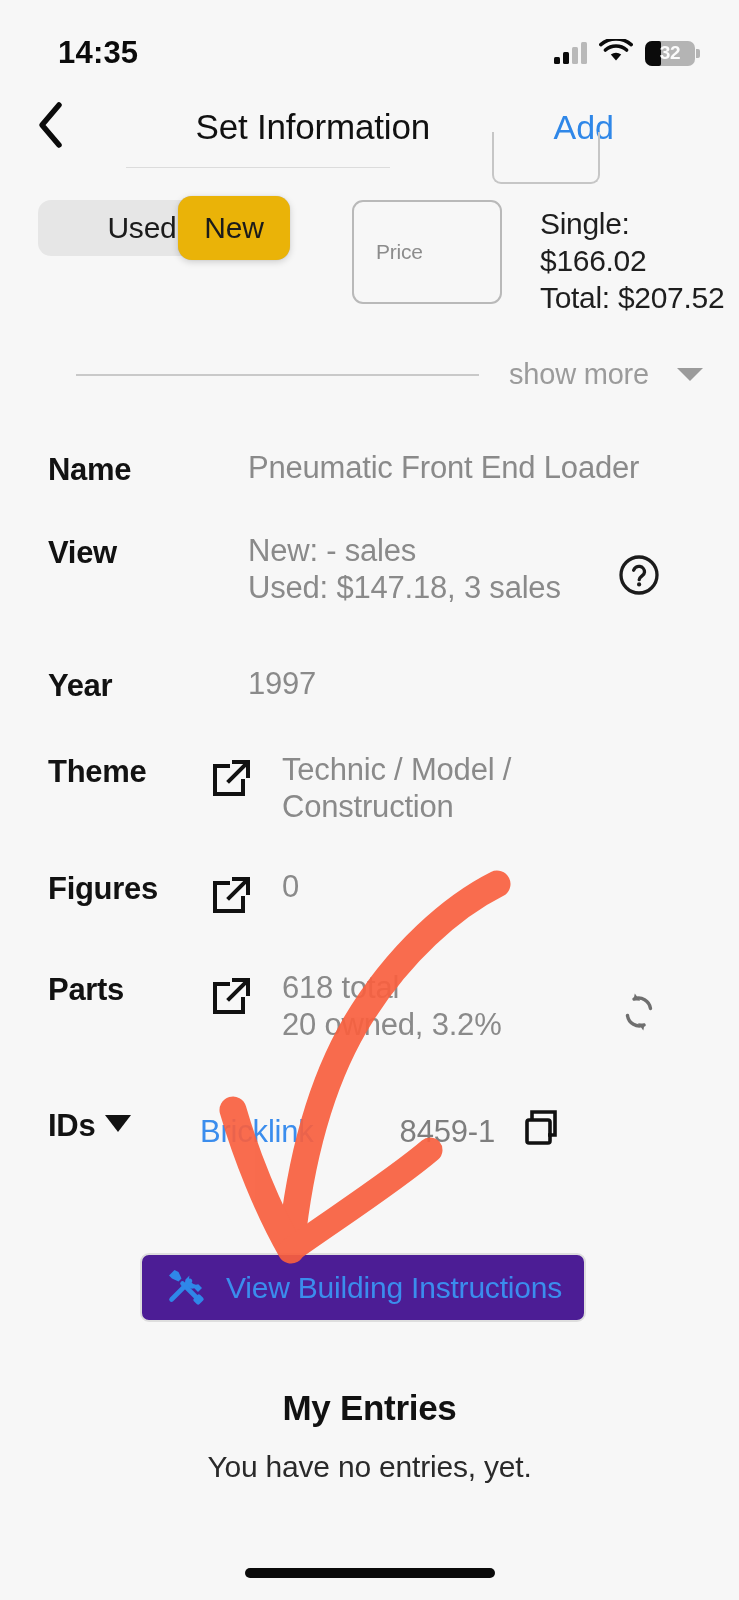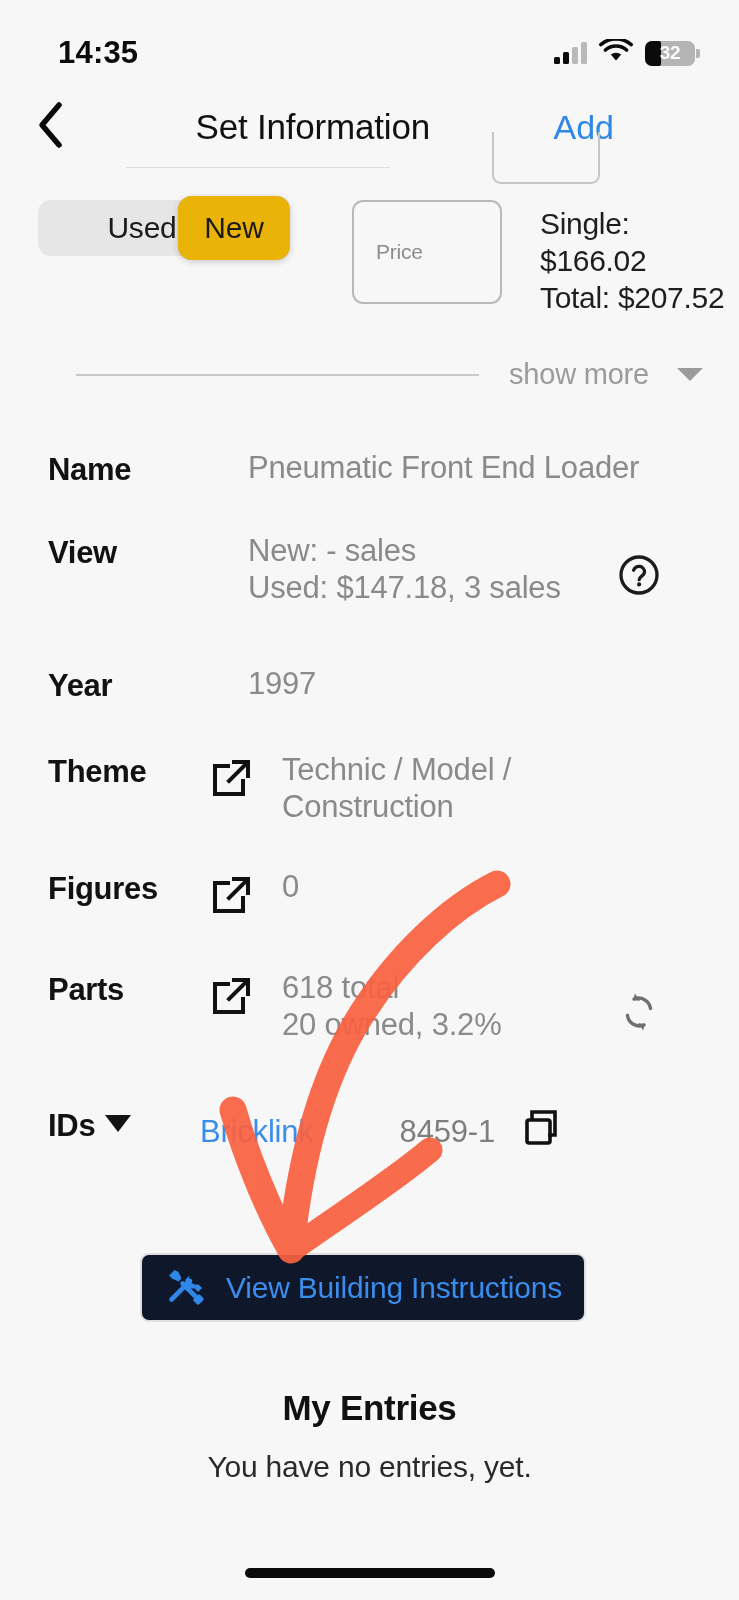--- a/index.html
+++ b/index.html
@@ -325,21 +325,21 @@
 
   
   .instr-btn {
     position: absolute;
     top: 1253px;
     left: 140px;
     width: 446px;
     height: 69px;
     border: 2px solid #dedede;
     border-radius: 9px;
-    background: #0f172a;
+    background: #4c1d95;
     display: flex;
     align-items: center;
     justify-content: center;
     gap: 20px;
     cursor: pointer;
   }
   .instr-btn .lbl {
     font-size: 30px;
     color: #3b8ded;
     letter-spacing: -0.2px;

